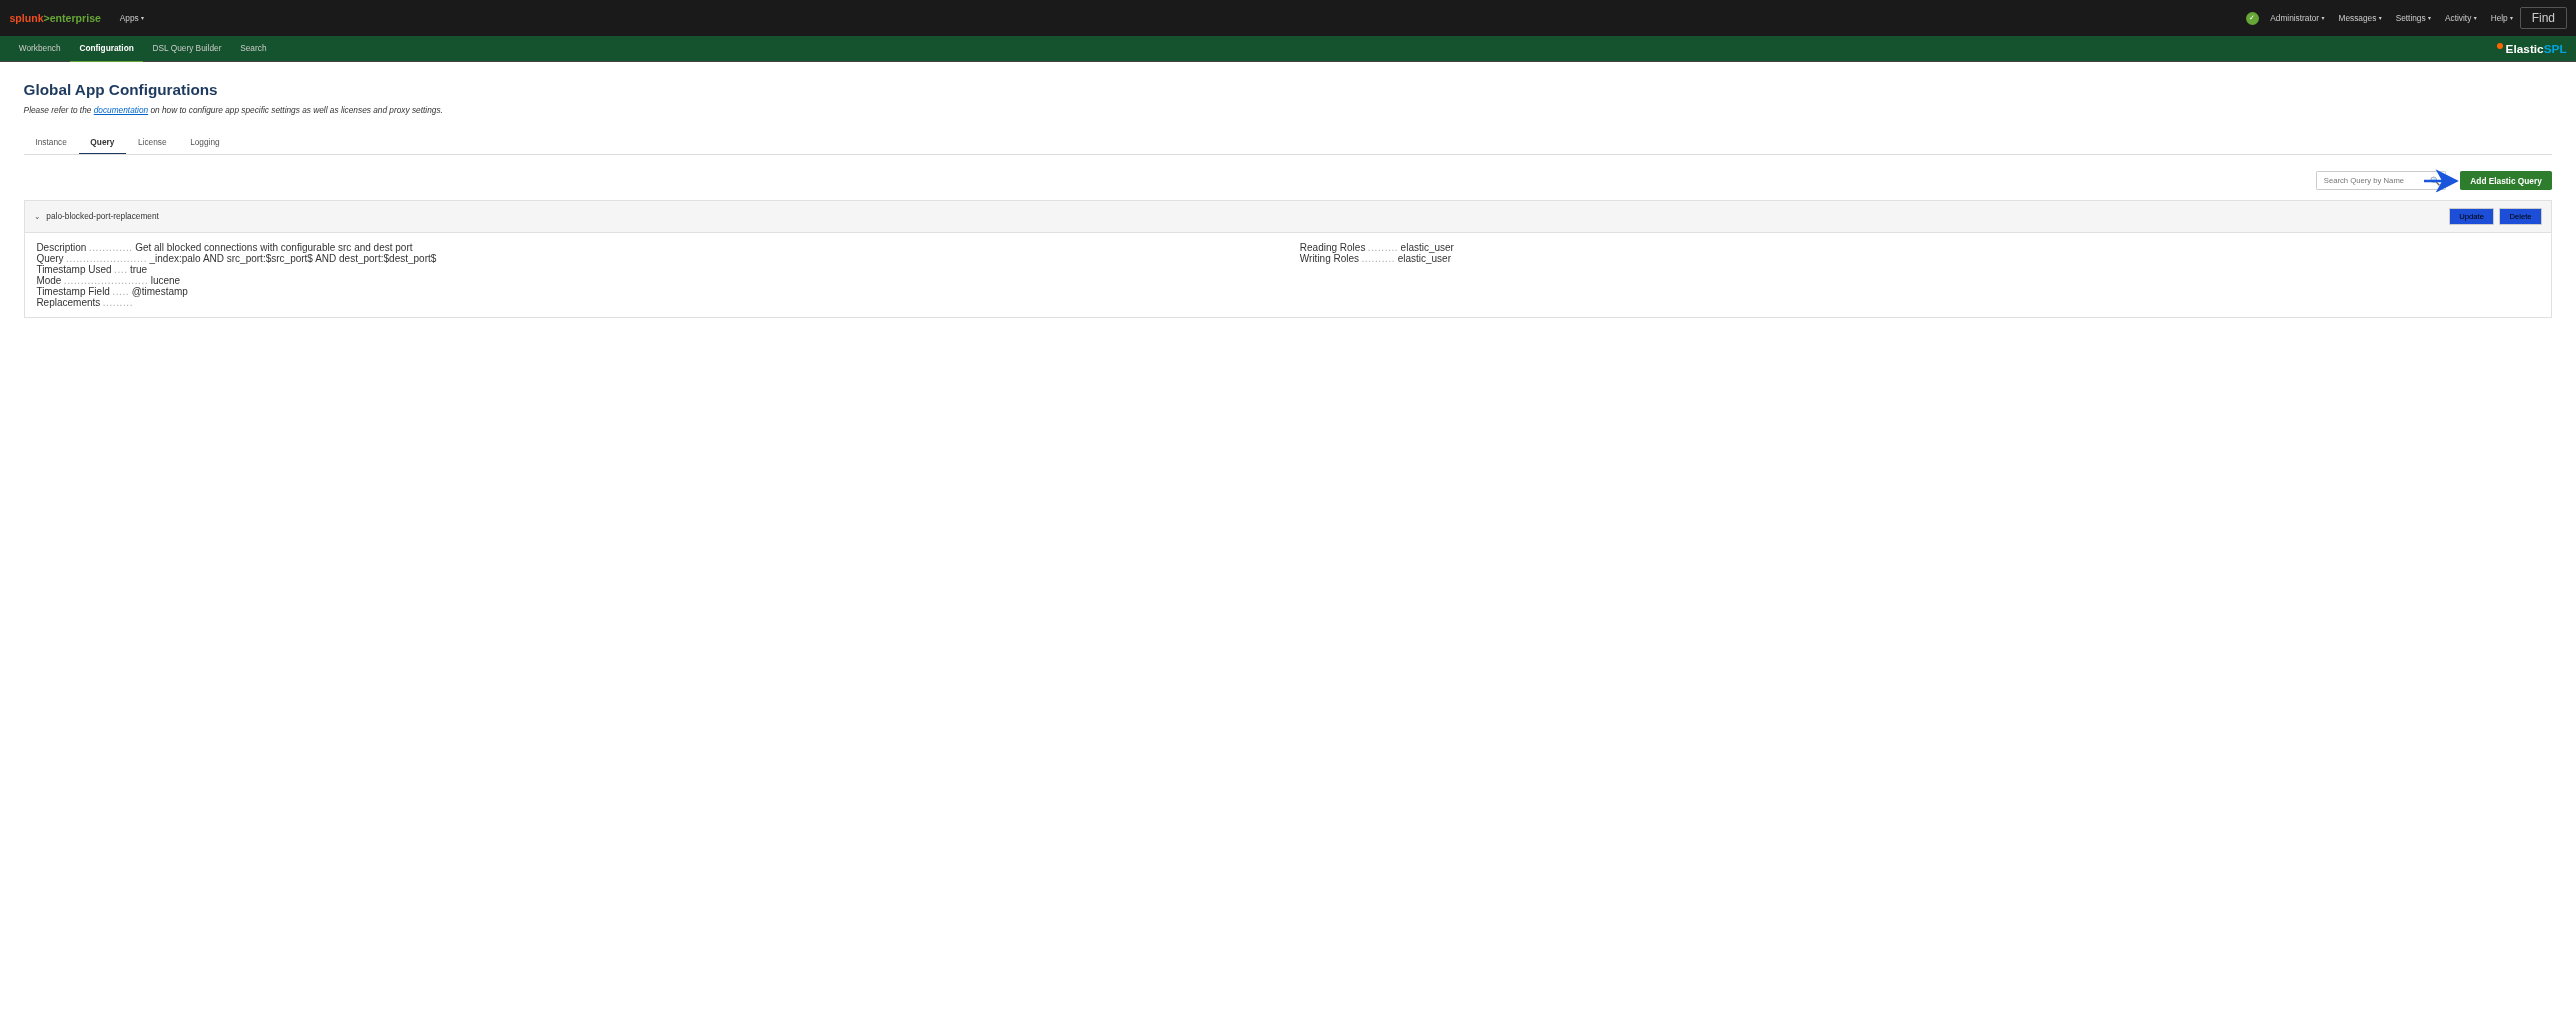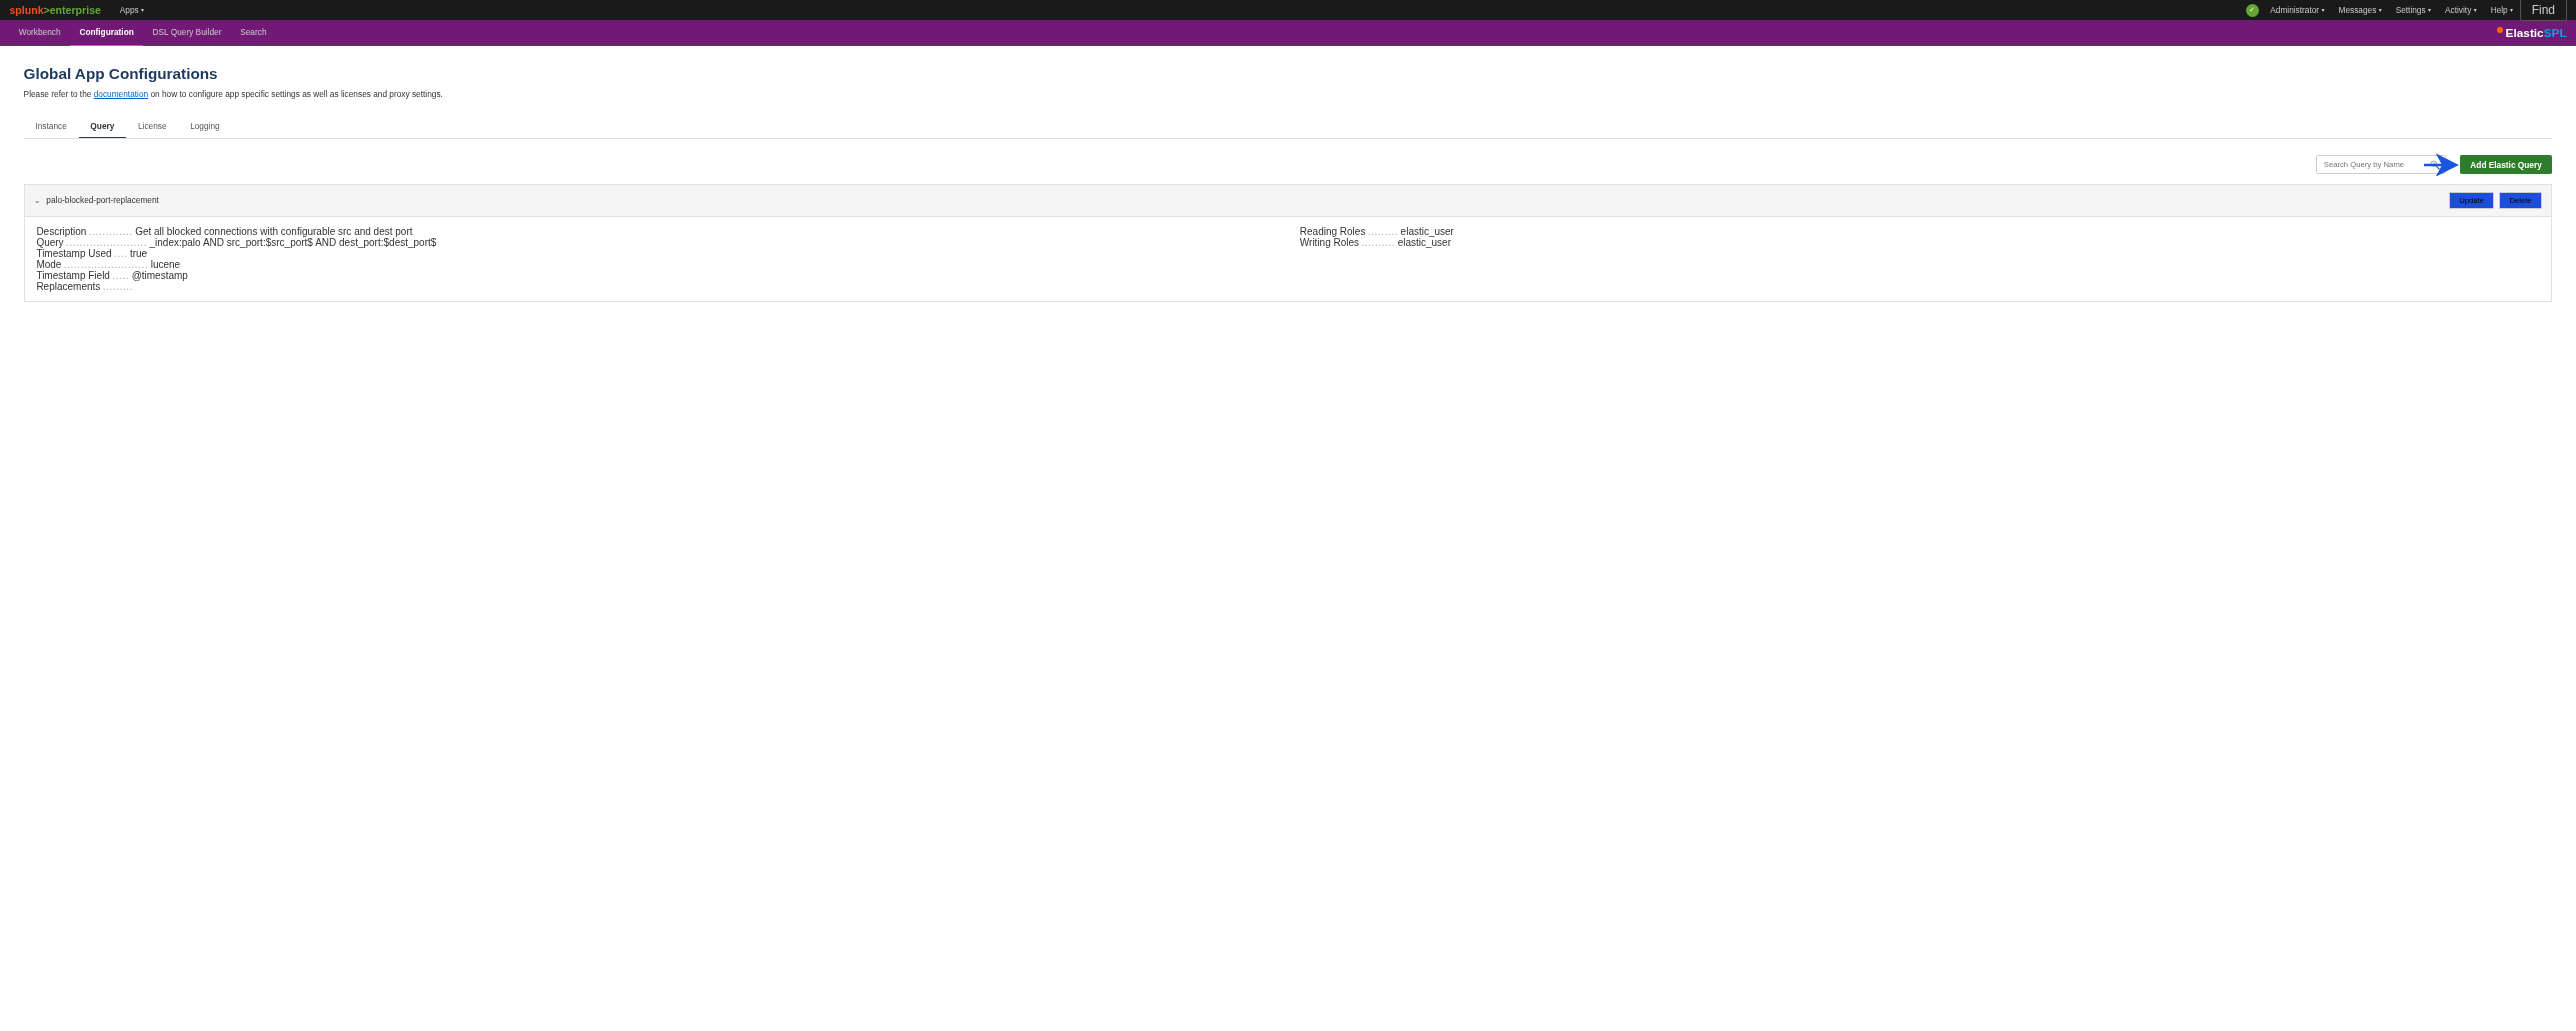--- a/index.html
+++ b/index.html
@@ -4,21 +4,21 @@
   <style>
     * { box-sizing: border-box; margin: 0; padding: 0; }
     body { font-family: Arial, sans-serif; font-size: 8.3px; background: #fff; }
 
     
     .top-nav {
       background: #1a1a1a;
       display: flex;
       align-items: center;
       padding: 0 9.4px;
-      height: 20px;
+      height: 36px;
       gap: 0;
     }
     .logo-area {
       display: flex;
       align-items: center;
       margin-right: 11.8px;
     }
     .logo-splunk {
       font-size: 10.6px;
       font-weight: bold;
@@ -58,21 +58,21 @@
       color: #ccc;
       border: 0.6px solid #555;
       padding: 2.9px 10.6px;
       cursor: pointer;
       font-size: 12px;
       border-radius: 2px;
     }
 
     
     .second-nav {
-      background: #701a75;
+      background: #14532d;
       display: flex;
       align-items: center;
       padding: 0 9.4px;
       height: 26px;
       border-bottom: 0.6px solid #444;
     }
     .second-nav-item {
       color: #ccc;
       padding: 0 9.4px;
       height: 26px;
@@ -115,20 +115,21 @@
       font-size: 15.3px;
       font-weight: bold;
       color: #1e3a5f;
       margin-bottom: 5.9px;
     }
 
     .page-desc {
       font-size: 8.3px;
       color: #333;
       margin-bottom: 16.5px;
+      font-style: italic;
     }
     .page-desc a {
       color: #0066cc;
       text-decoration: underline;
     }
 
     
     .tabs {
       display: flex;
       border-bottom: 0.6px solid #ddd;

